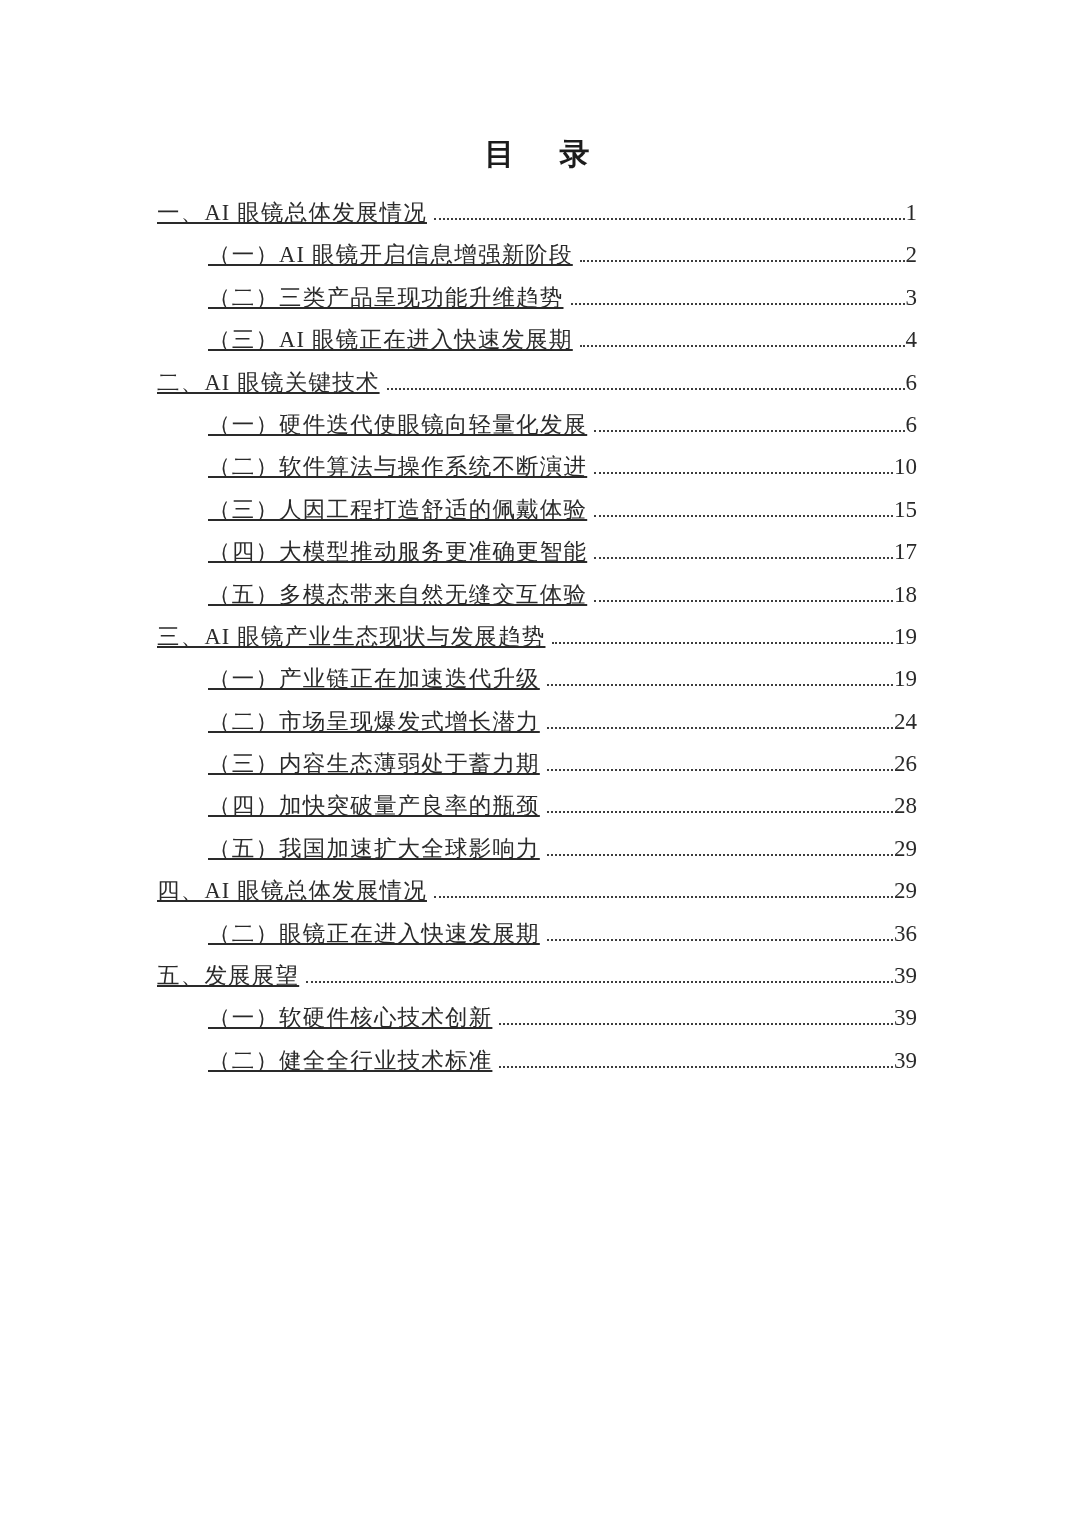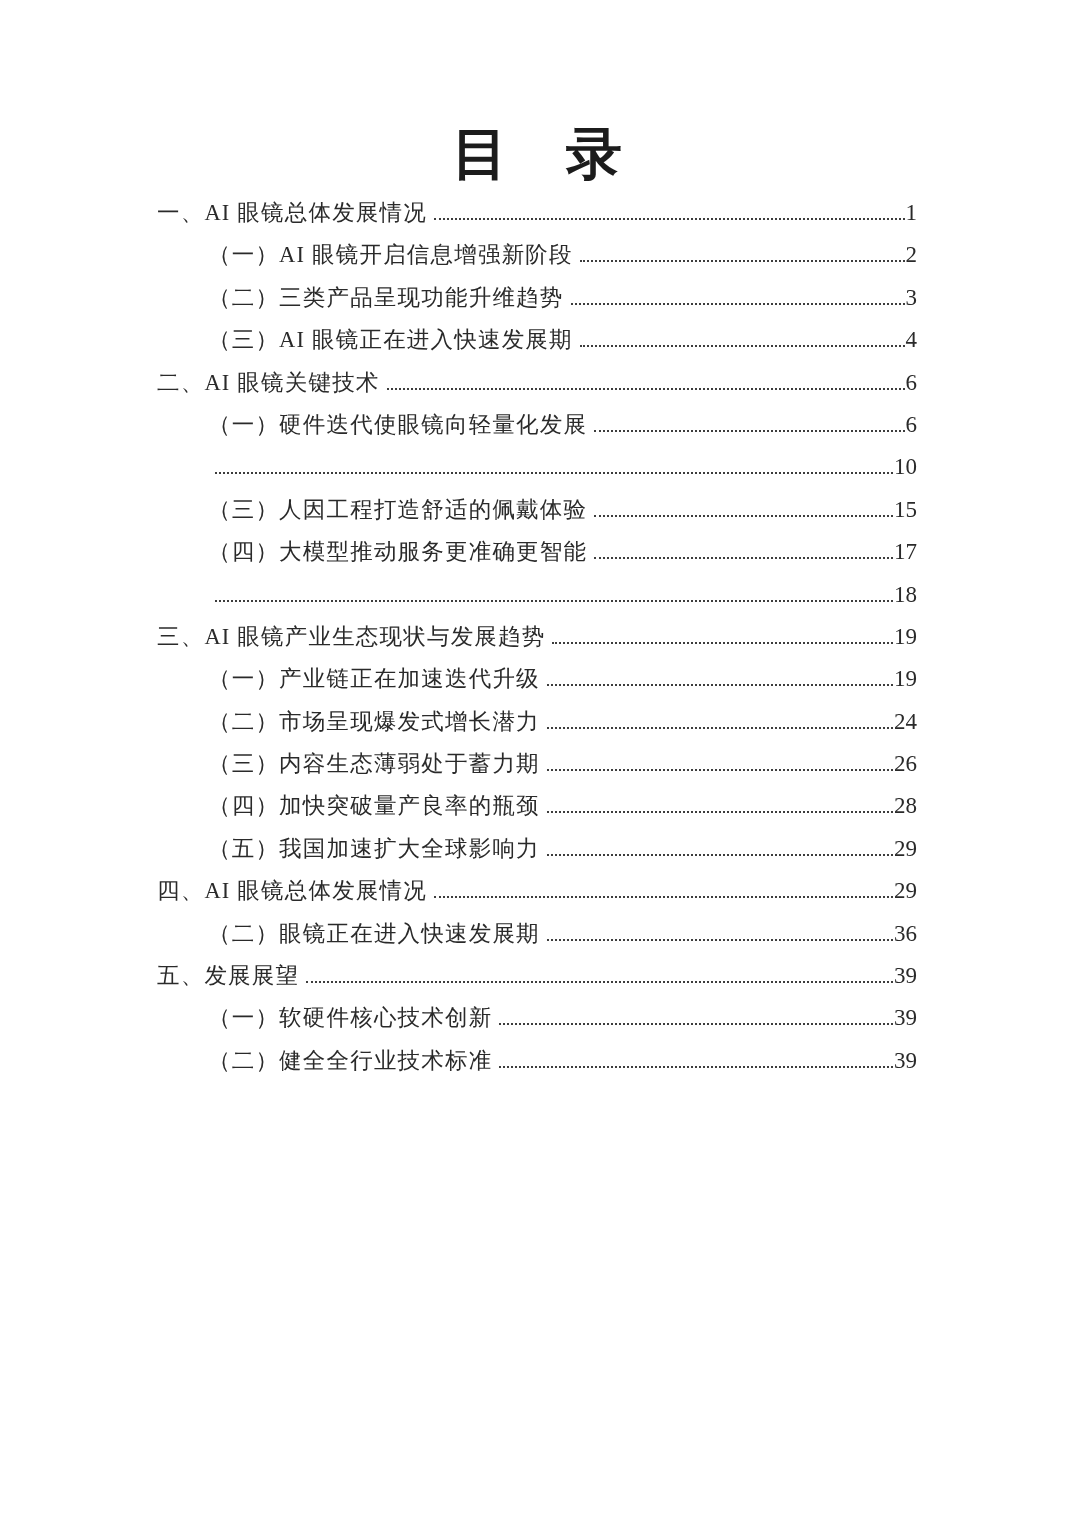--- a/index.html
+++ b/index.html
@@ -15,21 +15,21 @@
     background: #ffffff;
     box-sizing: border-box;
     padding: 130px 163px 0 157px;
     font-family: "Liberation Serif", "DejaVu Serif", serif;
     color: #2a2a2a;
     overflow: hidden;
   }
   .doc-title {
     margin: 0 0 14px 0;
     text-align: center;
-    font-size: 56px;
+    font-size: 30px;
     font-weight: 700;
     color: #1c1c1c;
     letter-spacing: 10px;
     padding-left: 10px; 
     line-height: 48px;
     white-space: pre;
   }
   .toc {
     margin-top: 4px;
   }
@@ -42,20 +42,21 @@
     cursor: pointer;
   }
   .toc-row.level-2 {
     padding-left: 51px;
     justify-content: flex-end;
   }
   .toc-label {
     white-space: nowrap;
     letter-spacing: 1.2px;
     color: #2a2a2a;
+    text-decoration: underline;
   }
   .toc-leader {
     flex: 1 1 auto;
     min-width: 18px;
     margin: 0 1px 0 7px;
     border-bottom: 2.4px dotted #3d3d3d;
   }
   .toc-page {
     white-space: nowrap;
     font-size: 23px;
@@ -99,37 +100,39 @@
     <span class="toc-page">6</span>
   </div>
 
   <div class="toc-row level-2">
     <span class="toc-label">（一）硬件迭代使眼镜向轻量化发展</span>
     <span class="toc-leader"></span>
     <span class="toc-page">6</span>
   </div>
 
   <div class="toc-row level-2">
+    <span class="toc-label">（二）软件算法与操作系统不断演进</span>
     <span class="toc-leader"></span>
     <span class="toc-page">10</span>
   </div>
 
   <div class="toc-row level-2">
     <span class="toc-label">（三）人因工程打造舒适的佩戴体验</span>
     <span class="toc-leader"></span>
     <span class="toc-page">15</span>
   </div>
 
   <div class="toc-row level-2">
     <span class="toc-label">（四）大模型推动服务更准确更智能</span>
     <span class="toc-leader"></span>
     <span class="toc-page">17</span>
   </div>
 
   <div class="toc-row level-2">
+    <span class="toc-label">（五）多模态带来自然无缝交互体验</span>
     <span class="toc-leader"></span>
     <span class="toc-page">18</span>
   </div>
 
   <div class="toc-row">
     <span class="toc-label">三、AI 眼镜产业生态现状与发展趋势</span>
     <span class="toc-leader"></span>
     <span class="toc-page">19</span>
   </div>
 

